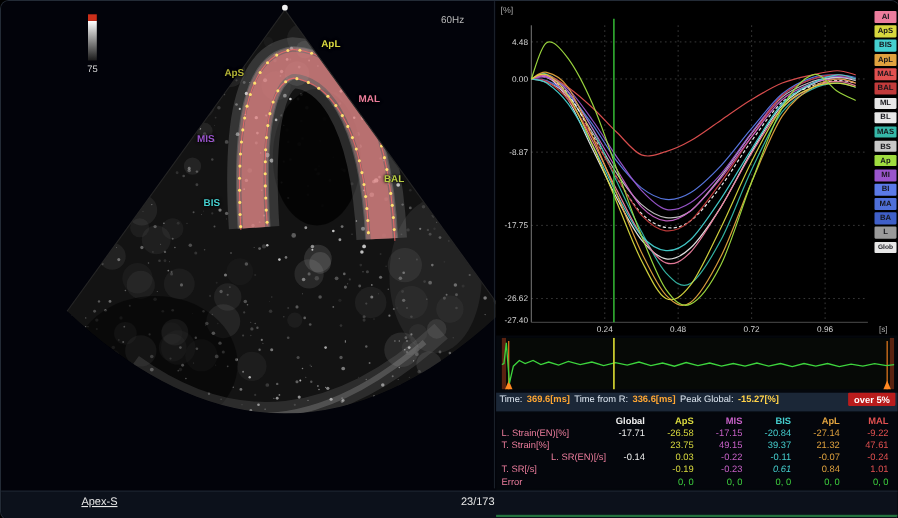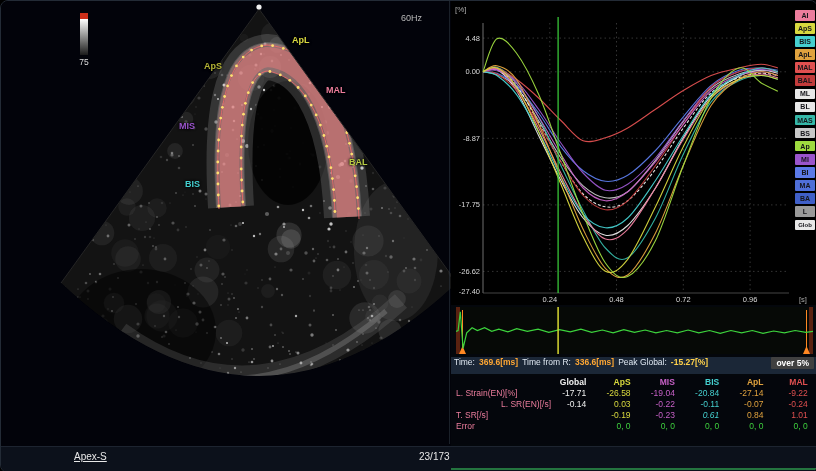--- a/index.html
+++ b/index.html
@@ -958,41 +958,50 @@
       </svg>
     </div>
 
   <div class="info-bar">
     <span class="lab">Time:</span>
     <span class="val" id="time-val" style="color: rgb(255, 167, 51);">369.6[ms]</span>
     <span class="lab">Time from R:</span>
     <span class="val" id="fromr-val" style="color: rgb(255, 167, 51);">336.6[ms]</span>
     <span class="lab">Peak Global:</span>
     <span class="val" id="peak-val" style="color: rgb(255, 210, 74);">-15.27[%]</span>
-    <span class="badge" id="over-badge" style="background: #404040;">over 5%</span>
+    <span class="badge" id="over-badge" style="background: #b91c1c;">over 5%</span>
   </div>
 
   <div class="strain-table" id="strain-table">
       <div class="t-row">
         <div class="t-lab"></div>
         <div class="t-val" style="color: rgb(240, 240, 240); font-weight: bold;">Global</div>
         <div class="t-val" style="color: rgb(216, 216, 62); font-weight: bold;">ApS</div>
         <div class="t-val" style="color: rgb(198, 96, 198); font-weight: bold;">MIS</div>
         <div class="t-val" style="color: rgb(69, 207, 207); font-weight: bold;">BIS</div>
         <div class="t-val" style="color: rgb(224, 162, 62); font-weight: bold;">ApL</div>
         <div class="t-val" style="color: rgb(224, 80, 80); font-weight: bold;">MAL</div>
       </div>
       <div class="t-row">
         <div class="t-lab" style="color: rgb(236, 125, 157);">L. Strain(EN)[%]</div>
         <div class="t-val" style="color: rgb(240, 240, 240);">-17.71</div>
         <div class="t-val" style="color: rgb(216, 216, 62);">-26.58</div>
-        <div class="t-val" style="color: rgb(198, 96, 198);">-19.04</div>
+        <div class="t-val" style="color: rgb(198, 96, 198);">-17.15</div>
         <div class="t-val" style="color: rgb(69, 207, 207);">-20.84</div>
         <div class="t-val" style="color: rgb(224, 162, 62);">-27.14</div>
         <div class="t-val" style="color: rgb(224, 80, 80);">-9.22</div>
+      </div>
+      <div class="t-row">
+        <div class="t-lab" style="color: rgb(236, 125, 157);">T. Strain[%]</div>
+        <div class="t-val" style="color: rgb(240, 240, 240);"></div>
+        <div class="t-val" style="color: rgb(216, 216, 62);">23.75</div>
+        <div class="t-val" style="color: rgb(198, 96, 198);">49.15</div>
+        <div class="t-val" style="color: rgb(69, 207, 207);">39.37</div>
+        <div class="t-val" style="color: rgb(224, 162, 62);">21.32</div>
+        <div class="t-val" style="color: rgb(224, 80, 80);">47.61</div>
       </div>
       <div class="t-row">
         <div class="t-lab" style="color: rgb(236, 125, 157); text-align: right;">L. SR(EN)[/s]</div>
         <div class="t-val" style="color: rgb(240, 240, 240);">-0.14</div>
         <div class="t-val" style="color: rgb(216, 216, 62);">0.03</div>
         <div class="t-val" style="color: rgb(198, 96, 198);">-0.22</div>
         <div class="t-val" style="color: rgb(69, 207, 207);">-0.11</div>
         <div class="t-val" style="color: rgb(224, 162, 62);">-0.07</div>
         <div class="t-val" style="color: rgb(224, 80, 80);">-0.24</div>
       </div>

